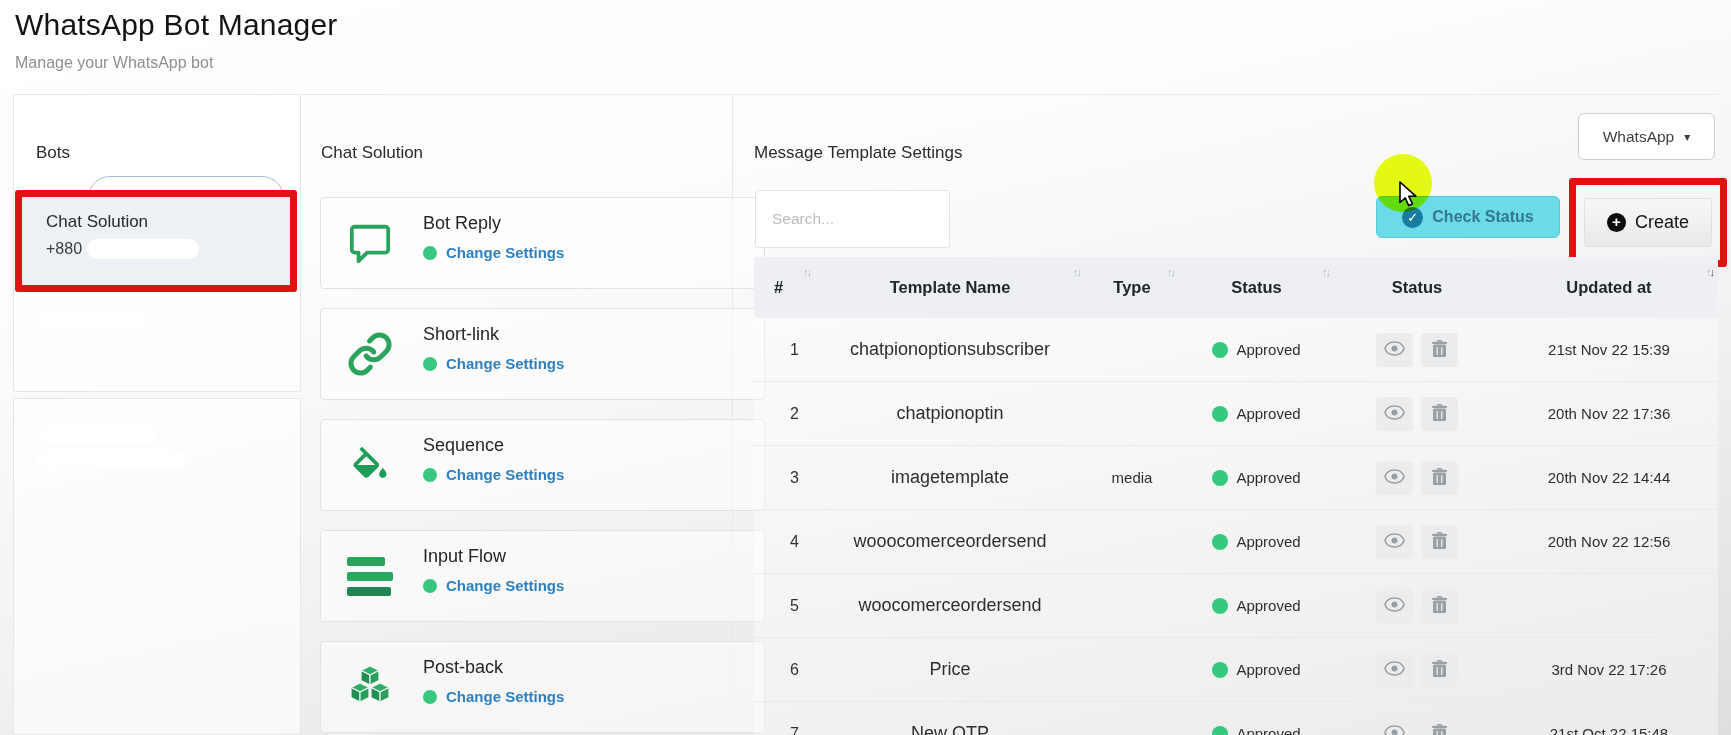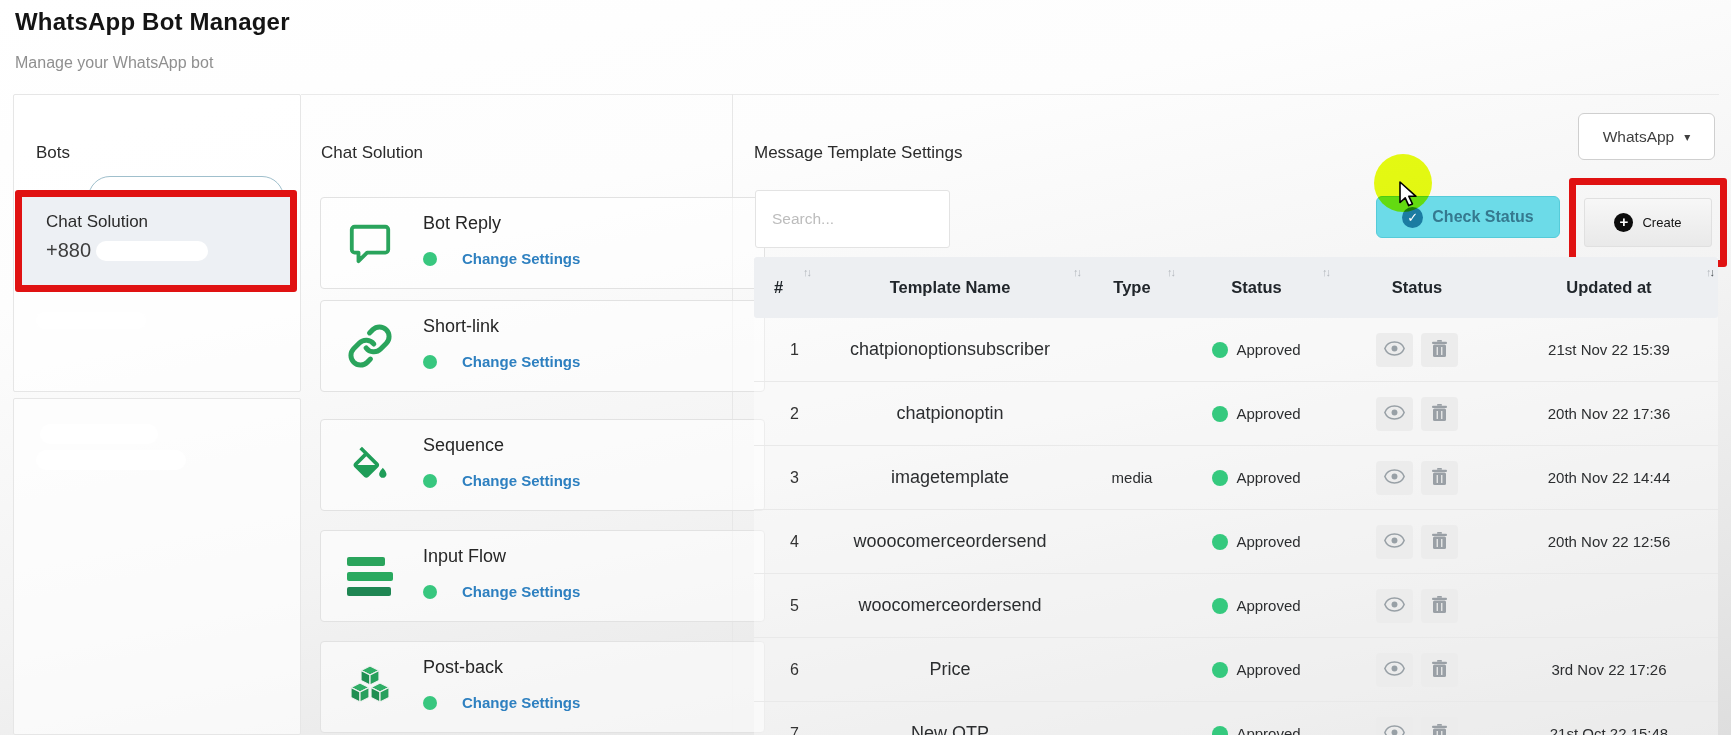--- a/index.html
+++ b/index.html
@@ -3,50 +3,50 @@
 <meta charset="utf-8">
 <style>
   * { box-sizing: border-box; margin: 0; padding: 0; }
   html,body { background:#fff; }
   body { font-family: "Liberation Sans", "DejaVu Sans", sans-serif; }
   .stage{
     position:relative; width:1731px; height:735px; overflow:hidden;
     background:linear-gradient(168deg,#ffffff 0%,#fdfdfd 28%,#f3f3f3 58%,#e6e6e6 85%,#dedede 100%);
   }
   
-  .page-title{ position:absolute; left:15px; top:8px; font-size:24px; font-weight:700; color:#141414; letter-spacing:.2px;}
+  .page-title{ position:absolute; left:15px; top:8px; font-size:30px; font-weight:400; color:#141414; letter-spacing:.2px;}
   .page-subtitle{ position:absolute; left:15px; top:54px; font-size:16px; color:#8f8f8f;}
   .top-hline{ position:absolute; left:301px; top:94px; width:1418px; height:1px; background:#eaeaea;}
   .v-divider{ position:absolute; left:732px; top:94px; width:1px; height:641px; background:#e7e7e7;}
 
   
   .left-card{ position:absolute; left:13px; width:288px; background:rgba(255,255,255,.65); border:1px solid #e6e6e6; border-radius:2px;}
   .left-card.one{ top:94px; height:298px;}
   .left-card.two{ top:398px; height:337px;}
   .bots-label{ position:absolute; left:36px; top:143px; font-size:17px; color:#2b2b2b;}
   .bots-search{ position:absolute; left:88px; top:132px; width:196px; height:44px; border:1.5px solid #9fbfcc; border-radius:22px; background:#fff; padding:0 20px; font-size:15px; color:#444; outline:none;margin-top:44px;}
   .bots-search::placeholder{ color:#c3ccd1;}
   .red-box{ position:absolute; border:7px solid #e01212; border-radius:3px; }
   .bot-select-box{ left:15px; top:190px; width:282px; height:102px;}
   .bot-item{ width:100%; height:100%; background:#edf0f4; padding:15px 0 0 24px; cursor:pointer;}
   .bot-item .bot-name{ font-size:17px; color:#2b2b2b;}
-  .bot-item .bot-phone{ margin-top:7px; font-size:20px; color:#3d3d3d; display:flex; align-items:center;}
+  .bot-item .bot-phone{ margin-top:7px; font-size:16px; color:#3d3d3d; display:flex; align-items:center;}
   .redact{ background:#fff; border-radius:10px; display:inline-block;}
   .bot-phone .redact{ width:112px; height:20px; margin-left:5px;}
   .faint-pill{ position:absolute; left:36px; top:312px; width:110px; height:17px; background:rgba(255,255,255,.75); border-radius:8px;}
   .pill-a{ position:absolute; left:40px; top:424px; width:118px; height:20px;}
   .pill-b{ position:absolute; left:36px; top:450px; width:150px; height:20px;}
 
   
   .mid-title{ position:absolute; left:321px; top:143px; font-size:17px; color:#2b2b2b;}
   .cs-card{ position:absolute; left:320px; width:445px; height:92px; border:1px solid #e2e2e2; border-radius:4px; background:rgba(255,255,255,.55); }
   .cs-card .icon-wrap{ position:absolute; left:25px; top:50%; transform:translateY(-50%); width:48px; height:48px; display:flex; align-items:center; justify-content:center;}
   .cs-card .txt{ position:absolute; left:102px; top:15px;}
   .cs-card .cs-name{ font-size:18px; color:#262626;}
-  .cs-card .cs-link-row{ margin-top:16px; display:flex; align-items:center; gap:25px;text-align:center;}
+  .cs-card .cs-link-row{ margin-top:10px; display:flex; align-items:center; gap:9px;text-align:center;}
   .green-dot{ width:14px; height:14px; border-radius:50%; background:#38c77f; display:inline-block;}
   .cs-link{ font-size:15px; font-weight:700; color:#2e80c0; cursor:pointer;}
   .bars{ display:flex; flex-direction:column; gap:6px; width:46px;}
   .bars i{ height:9px; border-radius:2px; display:block;}
   .bars .b1{ width:38px; background:#2aa45c;}
   .bars .b2{ width:46px; background:#29a95f;}
   .bars .b3{ width:44px; background:#1f8653;}
 
   
   .right-title{ position:absolute; left:754px; top:143px; font-size:17px; color:#2b2b2b;}
@@ -54,21 +54,21 @@
   .options-btn .lbl{ font-size:15.5px; color:#3f3f3f;}
   .options-btn .caret{ font-size:12px; color:#3f3f3f;}
   .tpl-search{ position:absolute; left:755px; top:190px; width:195px; height:58px; border:1px solid #e3e3e3; border-radius:3px; background:#fff; padding:0 16px; font-size:15.5px; color:#444; outline:none;}
   .tpl-search::placeholder{ color:#bcbcbc;}
   .check-btn{ position:absolute; left:1376px; top:196px; width:184px; height:42px; background:#6cdbe8; border:1px solid #55cbd9; border-radius:6px; display:flex; align-items:center; justify-content:center; gap:9px; cursor:pointer;}
   .check-btn .chk-circle{ width:21px; height:21px; border-radius:50%; background:#1b7ca2; color:#fff; font-size:13px; font-weight:700; display:flex; align-items:center; justify-content:center;}
   .check-btn .lbl{ font-size:16px; font-weight:600; color:#35798f;}
   .create-red-box{ left:1569px; top:178px; width:158px; height:89px; display:flex; align-items:center; justify-content:center;}
   .create-btn{ width:128px; height:49px; border:1px solid #e0e0e0; border-radius:3px; background:linear-gradient(#f7f7f7,#e9e9e9); display:flex; align-items:center; justify-content:center; gap:9px; cursor:pointer;}
   .create-btn .plus-circle{ width:19px; height:19px; border-radius:50%; background:#0c0c0c; color:#fff; font-size:15px; font-weight:700; line-height:17px; text-align:center;}
-  .create-btn .lbl{ font-size:13px; color:#141414;}
+  .create-btn .lbl{ font-size:18px; color:#141414;}
   .click-highlight{ position:absolute; left:1374px; top:154px; width:58px; height:58px; border-radius:50%; background:#e9ff00; opacity:.93; mix-blend-mode:multiply; pointer-events:none;}
   .cursor{ position:absolute; left:1399px; top:181px; z-index:50; pointer-events:none;}
 
   
   .tpl-table{ position:absolute; left:754px; top:257px; width:964px; background:rgba(255,255,255,.4);}
   .thead{ display:flex; height:61px; background:#edeff2; border-radius:3px; align-items:center;}
   .th{ position:relative; height:100%; display:flex; align-items:center; justify-content:center; font-size:16.5px; font-weight:700; color:#21262b; cursor:pointer;}
   .th .sort{ position:absolute; right:5px; top:9px; font-size:11px; letter-spacing:-2px; color:#b3b8bd;}
   .th .sort .dn-dark{ color:#4a4f54;}
   .c0{ width:61px; justify-content:flex-start; padding-left:20px;}
@@ -123,21 +123,21 @@
     </div>
     <div class="txt">
       <div class="cs-name">Bot Reply</div>
       <div class="cs-link-row">
         <span class="green-dot"></span>
         <span class="cs-link">Change Settings</span>
       </div>
     </div>
   </div>
 
-  <div class="cs-card" style="top:300px;">
+  <div class="cs-card" style="top:308px;">
     <div class="icon-wrap">
       <svg width="46" height="46" viewBox="0 0 24 24" fill="none" stroke="#2aa45c" stroke-width="2.6" stroke-linecap="round" stroke-linejoin="round">
           <path d="M10 13a5 5 0 0 0 7.54.54l3-3a5 5 0 0 0-7.07-7.07l-1.72 1.71"></path>
           <path d="M14 11a5 5 0 0 0-7.54-.54l-3 3a5 5 0 0 0 7.07 7.07l1.71-1.71"></path>
         </svg>
     </div>
     <div class="txt">
       <div class="cs-name">Short-link</div>
       <div class="cs-link-row">
         <span class="green-dot"></span>

